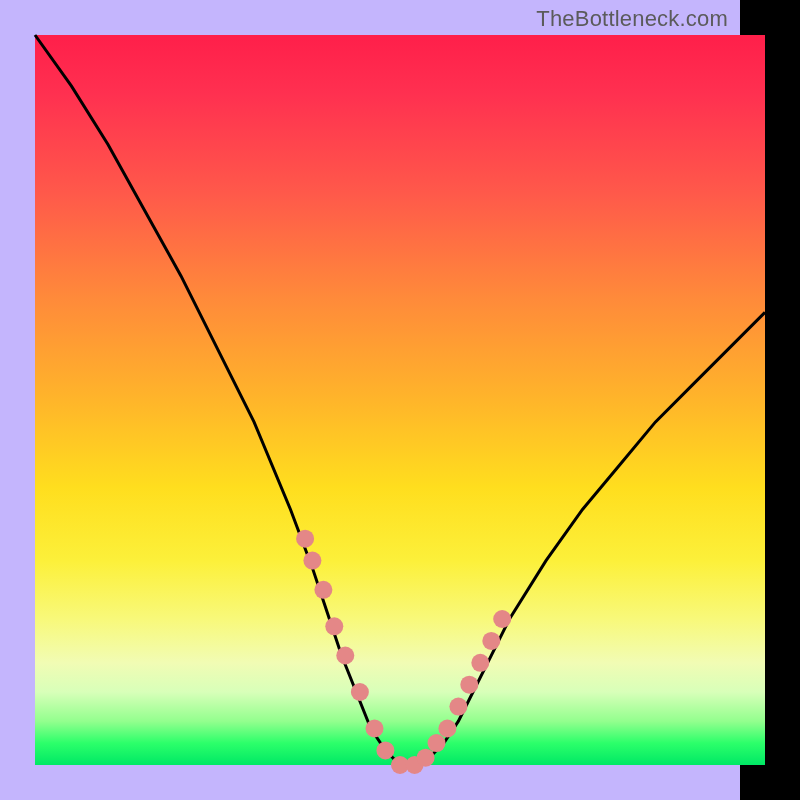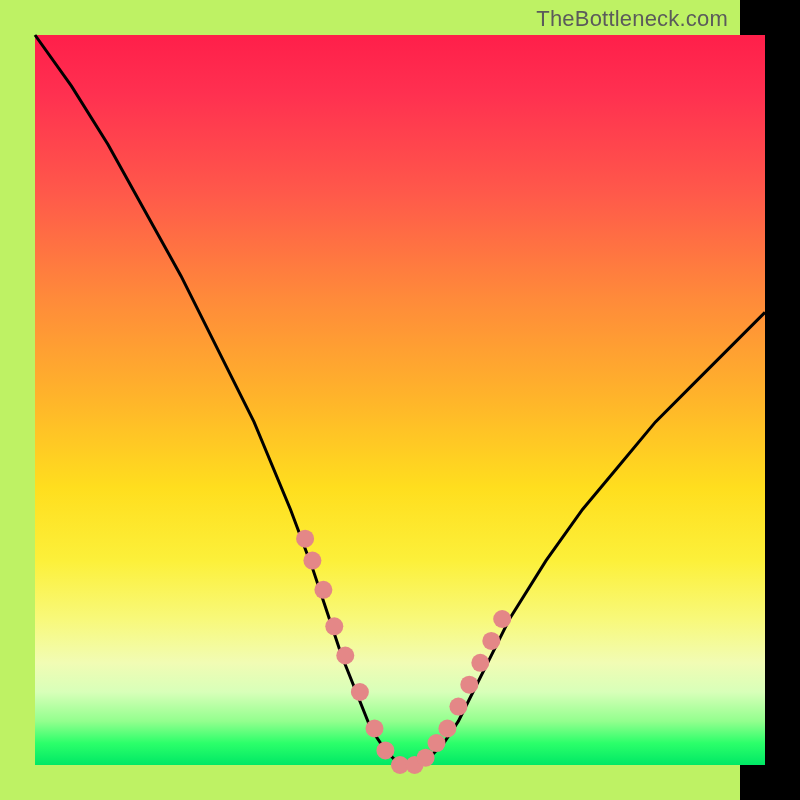--- a/index.html
+++ b/index.html
@@ -8,21 +8,21 @@
     width: 800px;
     height: 800px;
     overflow: hidden;
     background: #000;
     font-family: Arial, Helvetica, sans-serif;
   }
   .frame {
     position: relative;
     width: 740px;
     height: 800px;
-    background: #bef264;
+    background: #c4b5fd;
   }
   .plot {
     position: absolute;
     left: 35px;
     top: 35px;
     width: 730px;
     height: 730px;
     
     background: linear-gradient(
       to bottom,

